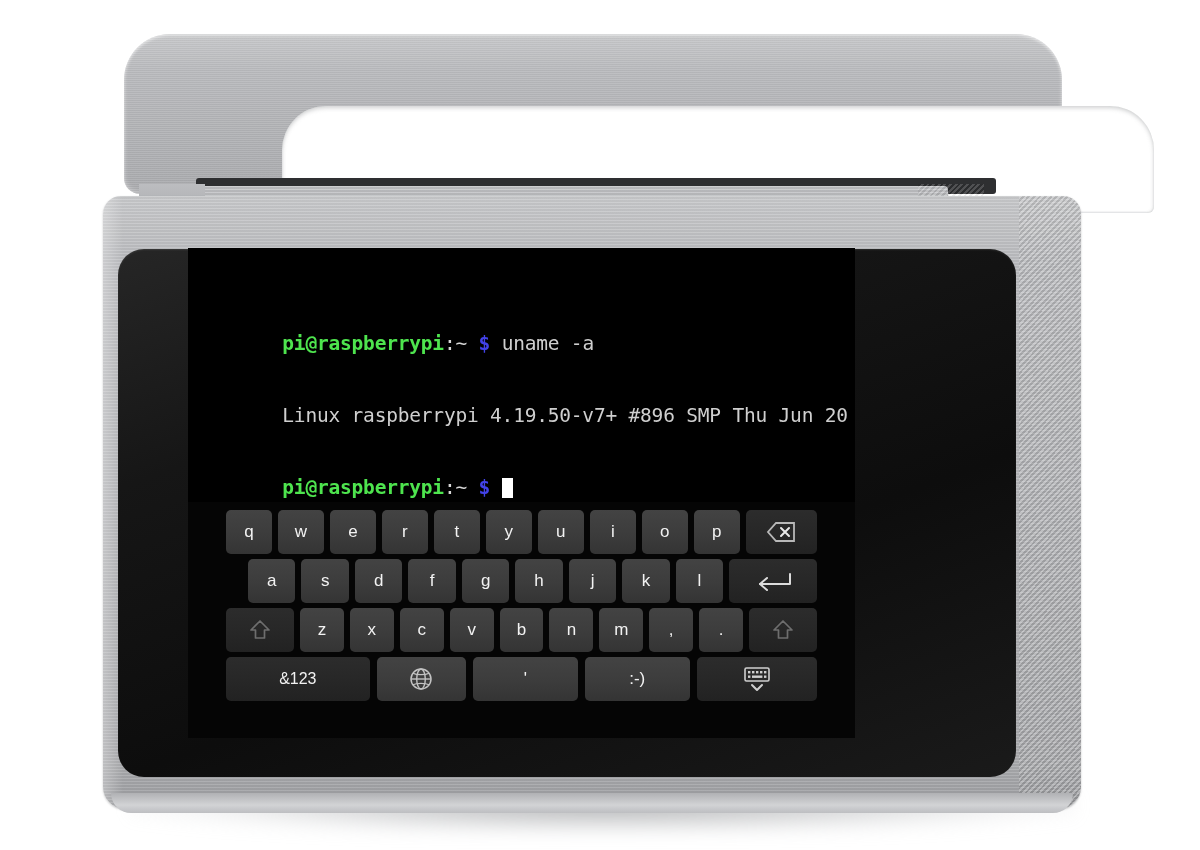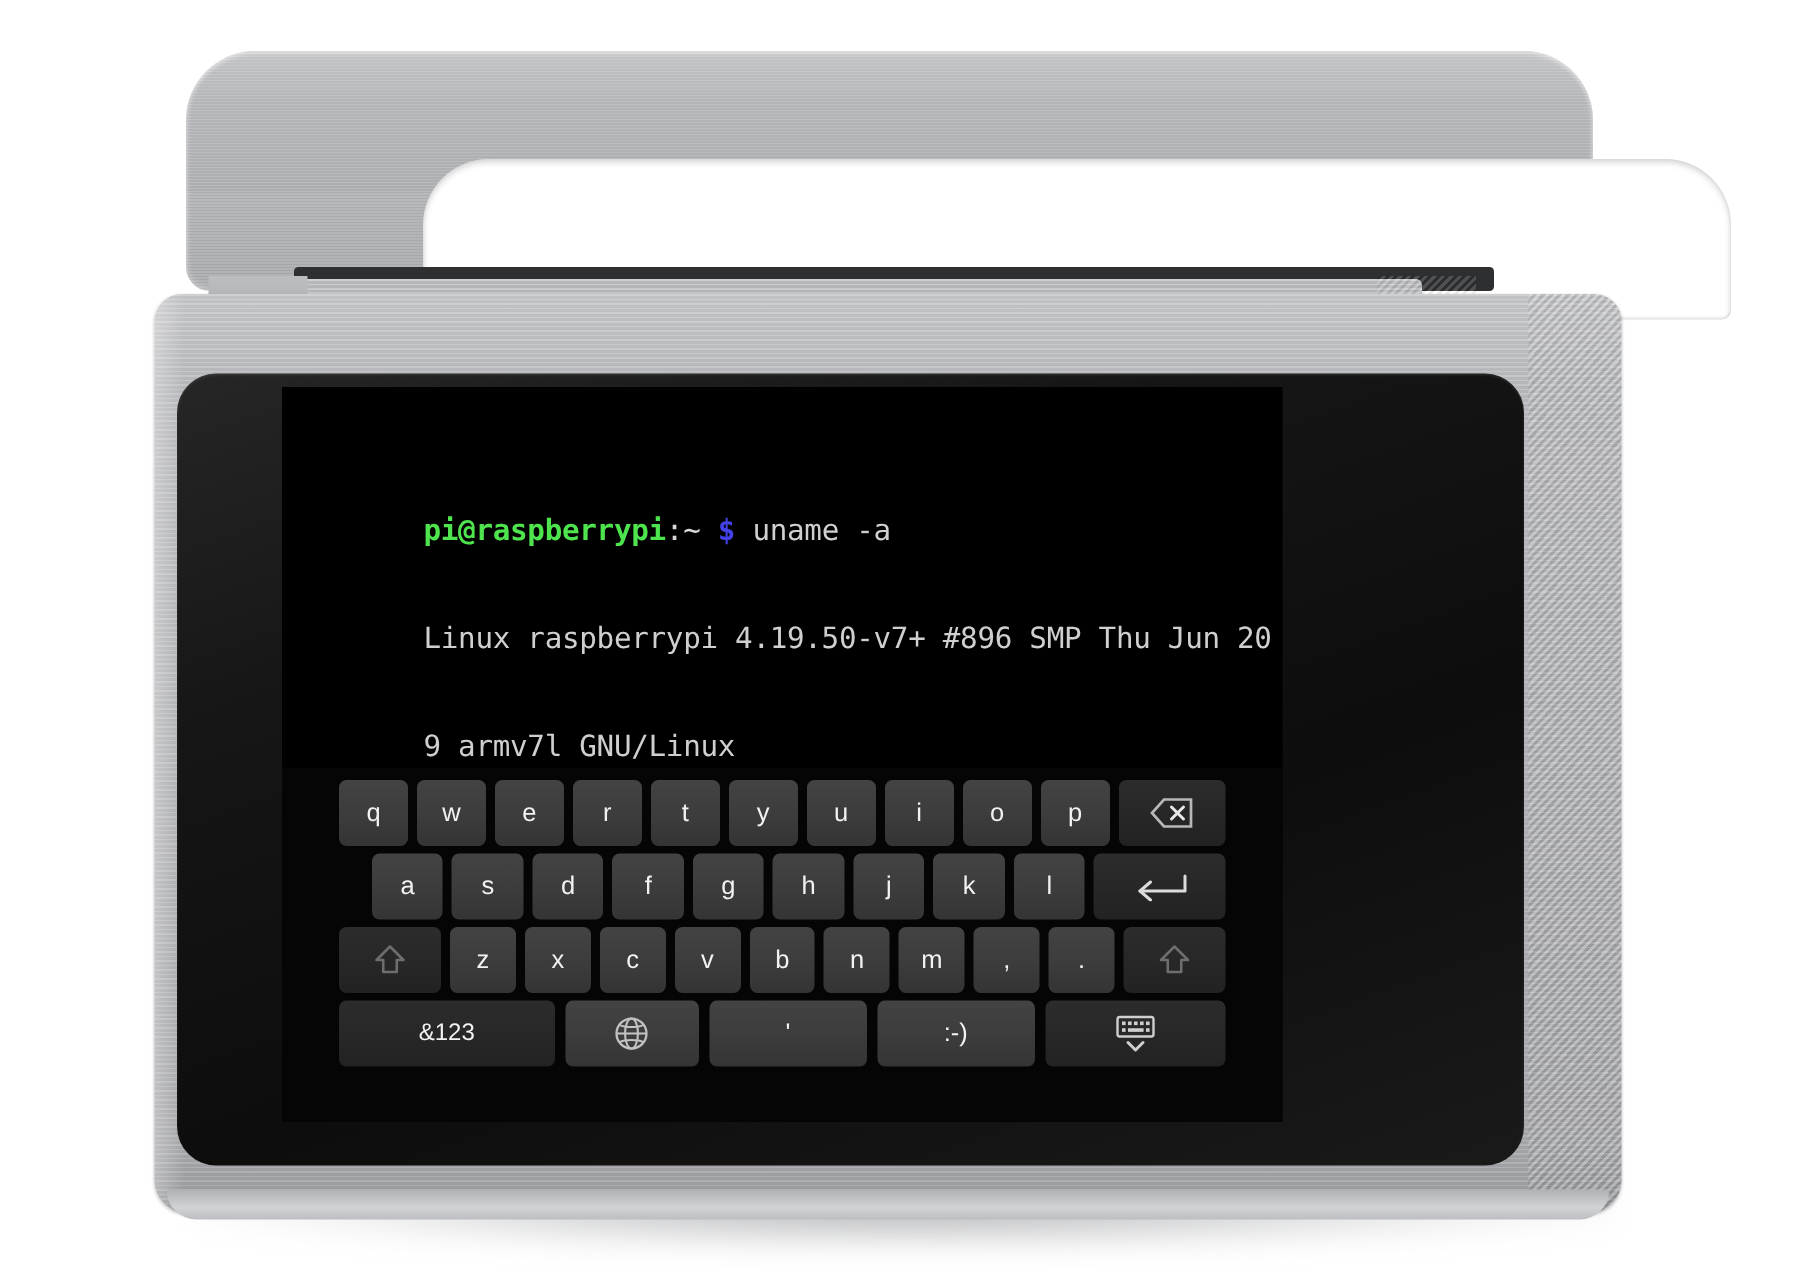--- a/index.html
+++ b/index.html
@@ -168,21 +168,21 @@
     height: 528px;
     border-radius: 26px;
     background: linear-gradient(160deg,#262626 0%, #161616 28%, #0d0d0d 62%, #1a1a1a 100%);
     box-shadow: inset 0 1px 2px rgba(255,255,255,0.10);
   }
 
   
   .screen {
     position: absolute;
     left: 188px;
-    top: 258px;
+    top: 248px;
     width: 667px;
     height: 490px;
     background: #000000;
     overflow: hidden;
   }
 
   
   .terminal {
     position: absolute;
     left: 0; top: 0;
@@ -284,23 +284,20 @@
   <div class="bezel"></div>
 
   <div class="screen">
 
     <div class="terminal">
       <div class="term-line">
         <span class="c-green">pi@raspberrypi</span><span class="c-white">:~</span> <span class="c-blue">$</span> <span class="c-out">uname -a</span>
       </div>
       <div class="term-line">
         <span class="c-out">Linux raspberrypi 4.19.50-v7+ #896 SMP Thu Jun 20 16:11:44 BST 201</span>
-      </div>
-      <div class="term-line">
-        <span class="c-out">9 armv7l GNU/Linux</span>
       </div>
       <div class="term-line">
         <span class="c-green">pi@raspberrypi</span><span class="c-white">:~</span> <span class="c-blue">$</span> <span class="cursor"></span>
       </div>
     </div>
 
     <div class="keyboard">
 
       <div class="kb-row r1">
         <div class="key">q</div>

